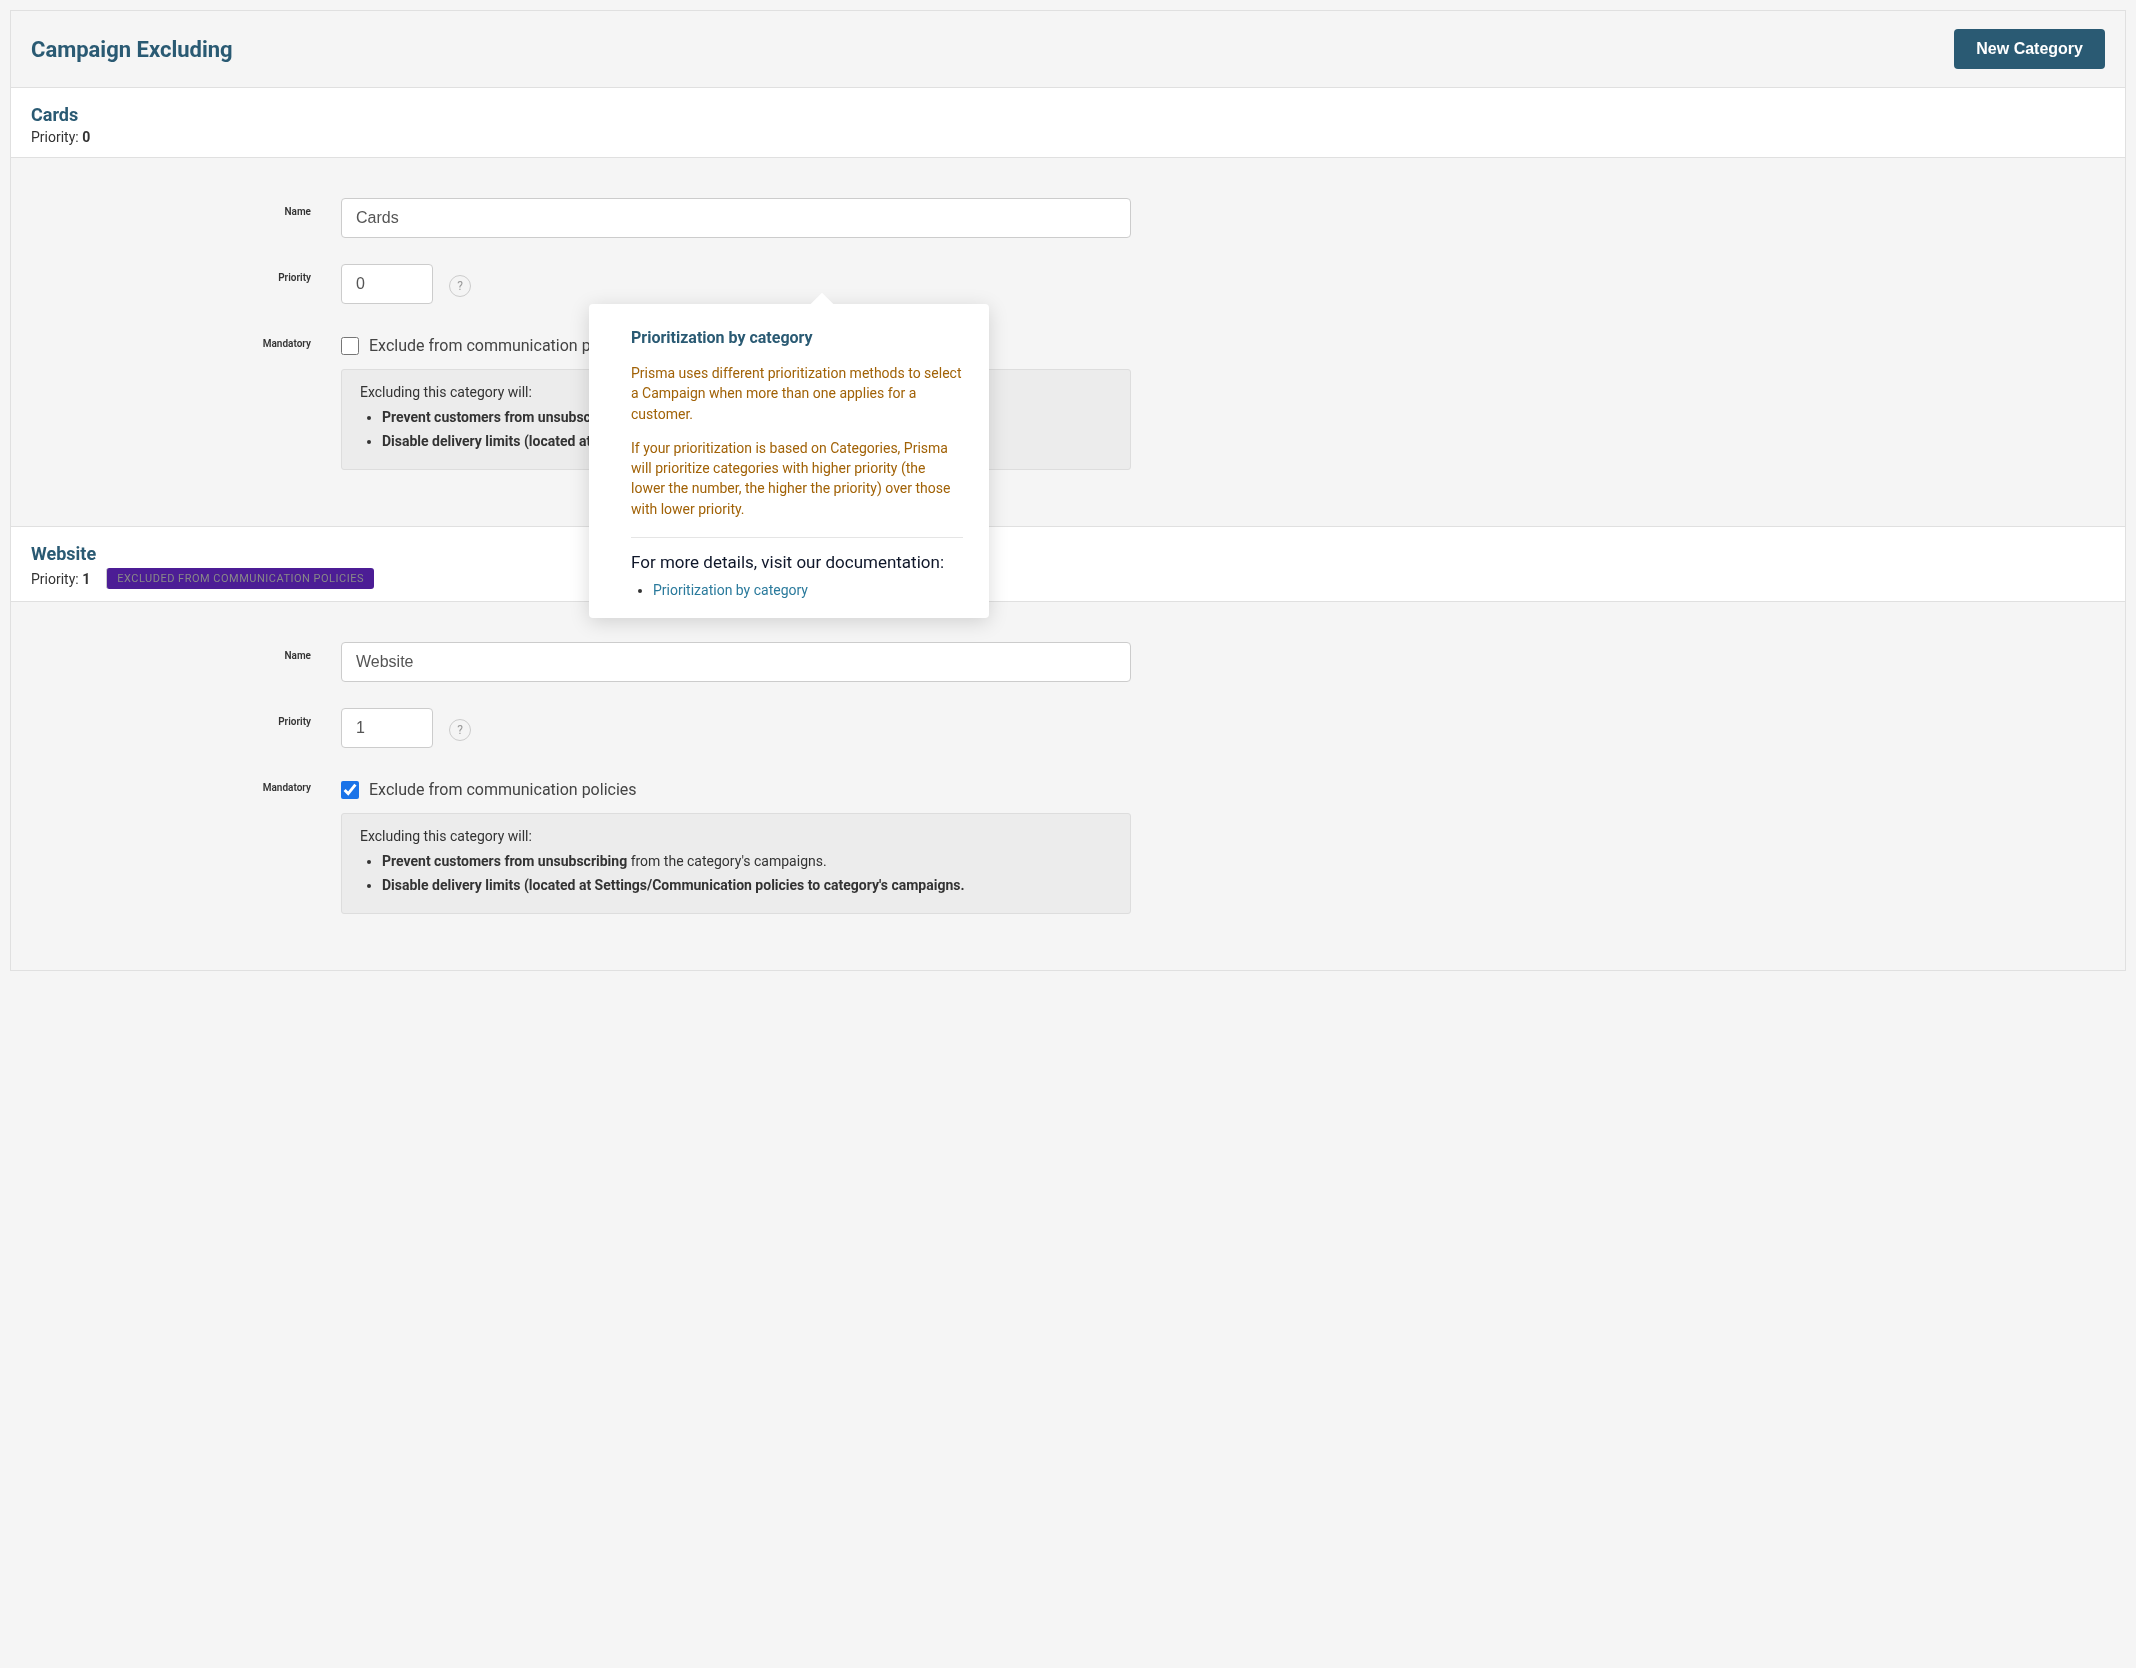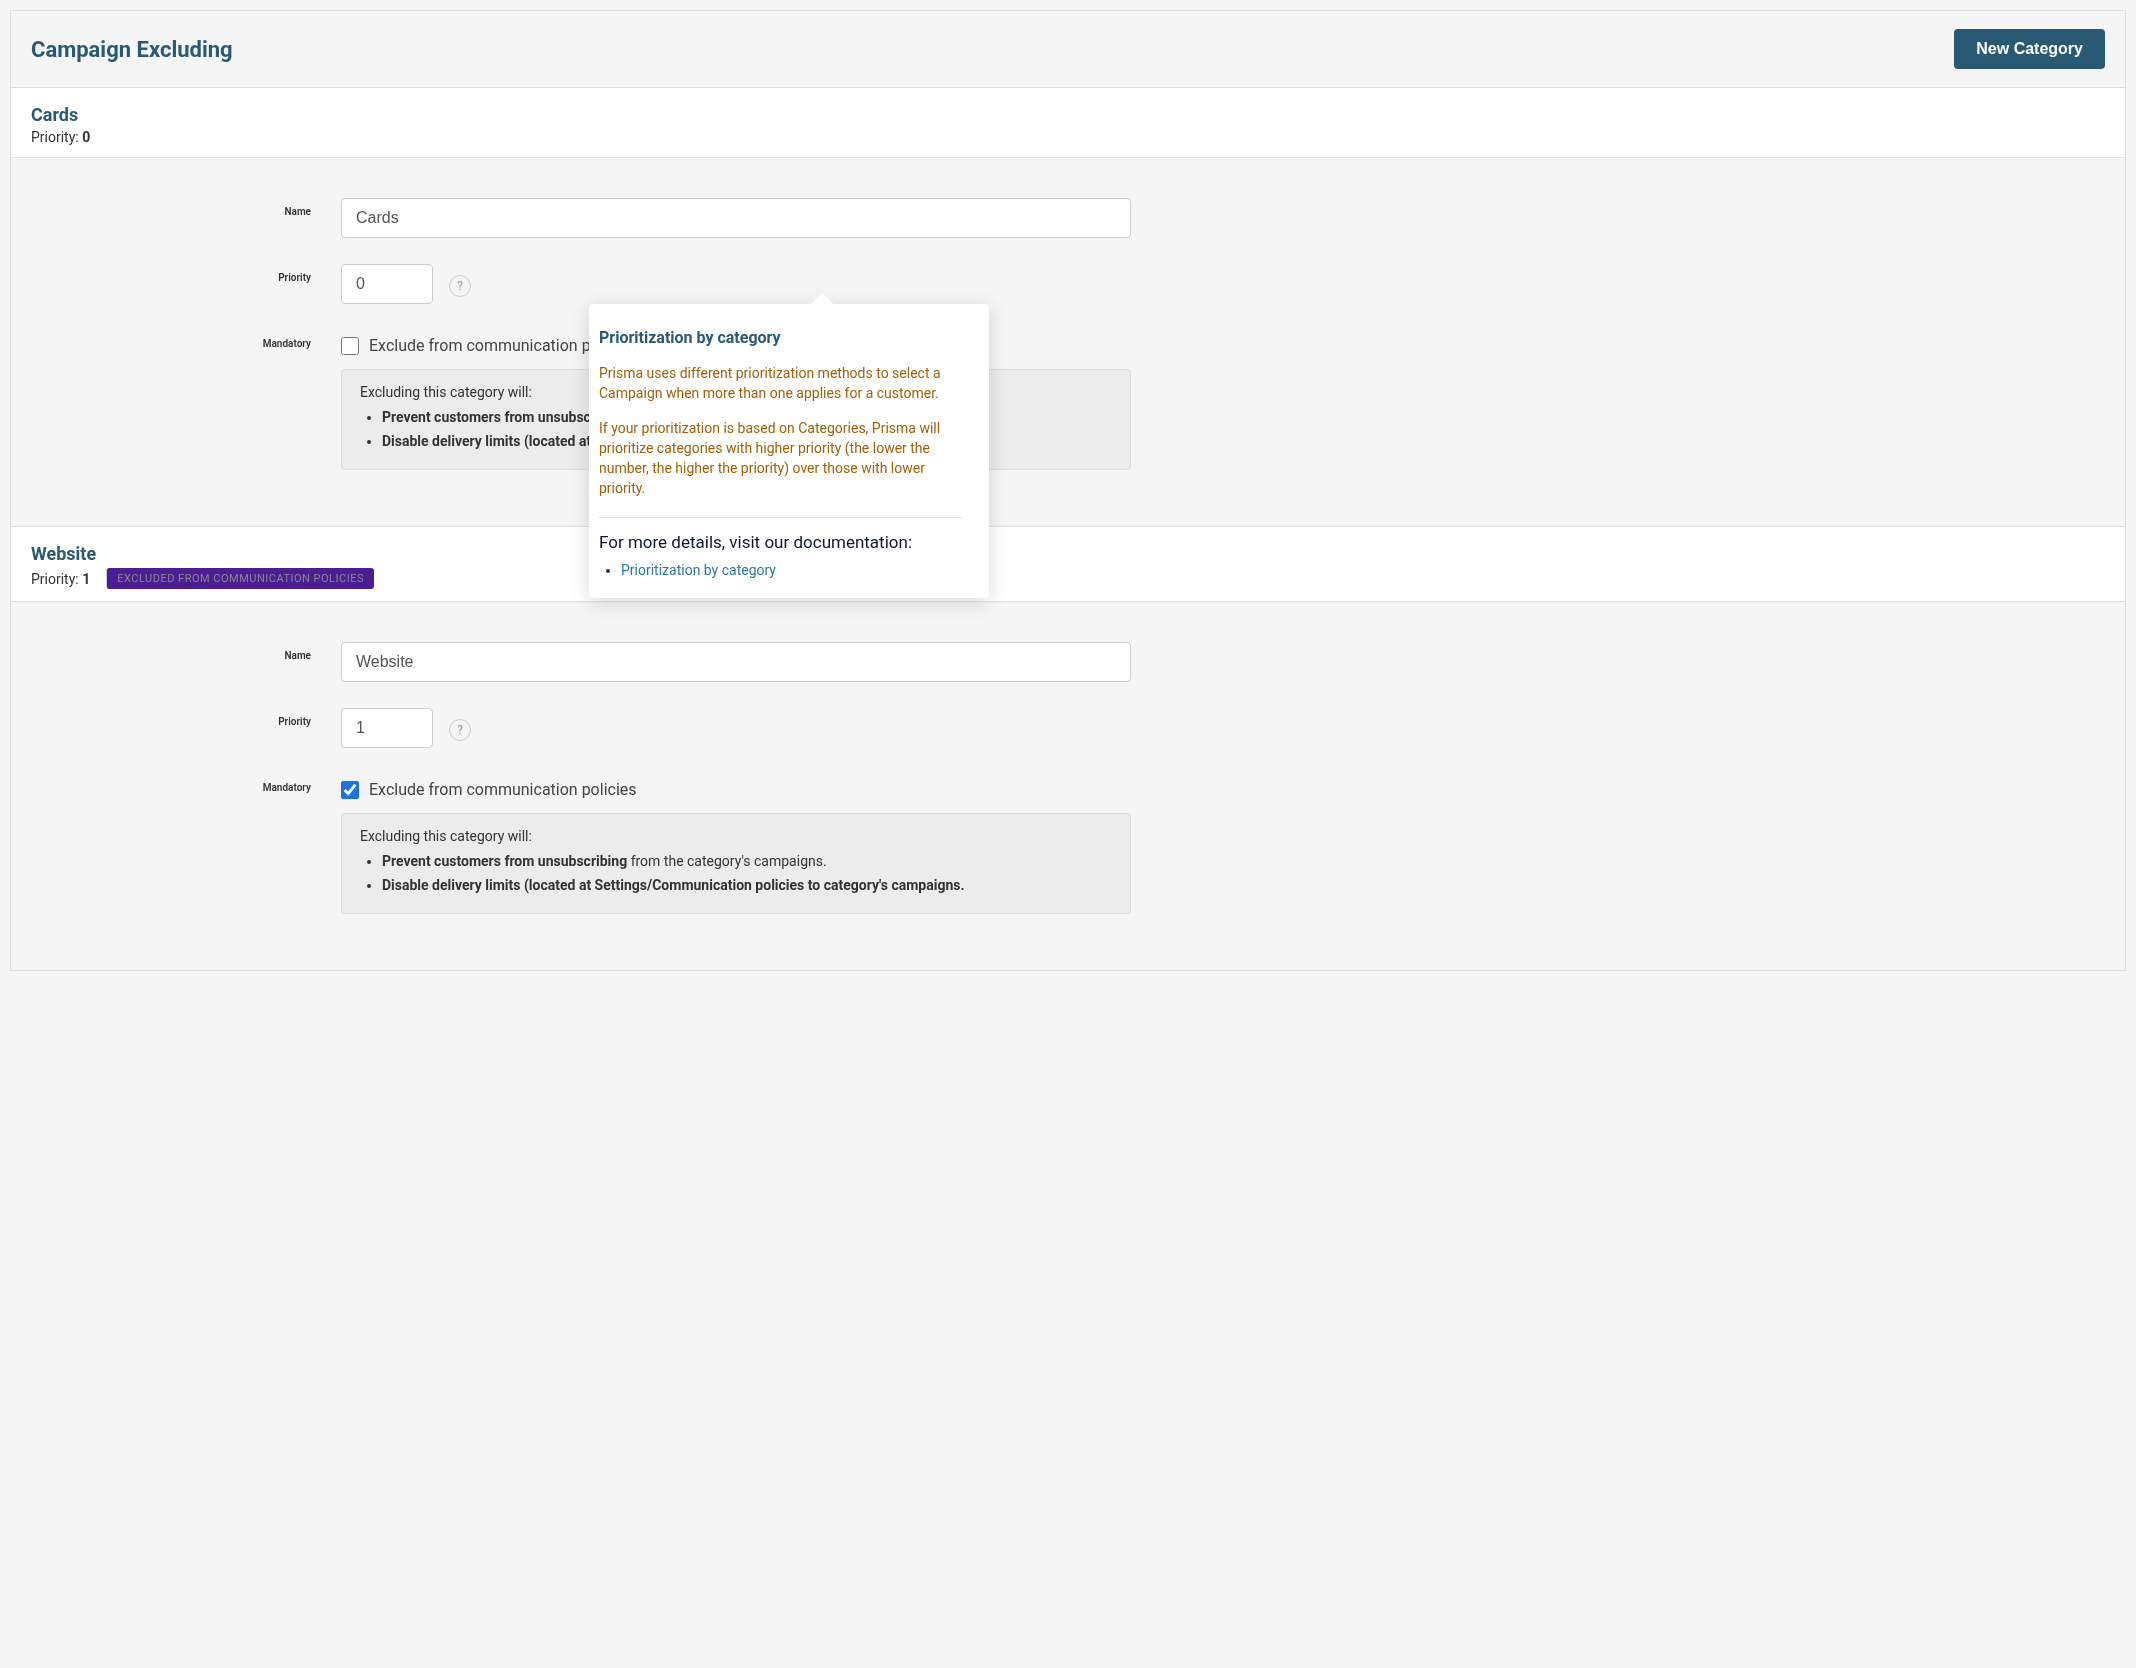--- a/index.html
+++ b/index.html
@@ -183,21 +183,21 @@
     border-radius: 4px;
     cursor: pointer;
   }
   
   .popover {
     position: absolute;
     background: #fff;
     border-radius: 4px;
     box-shadow: 0 4px 20px rgba(0,0,0,0.15);
     width: 400px;
-    padding: 24px 26px 20px 10px;
+    padding: 24px 26px 20px 42px;
     z-index: 100;
     left: 248px;
     top: 40px;
   }
   .popover::before {
     content: '';
     position: absolute;
     top: -8px;
     left: 225px;
     width: 16px;

